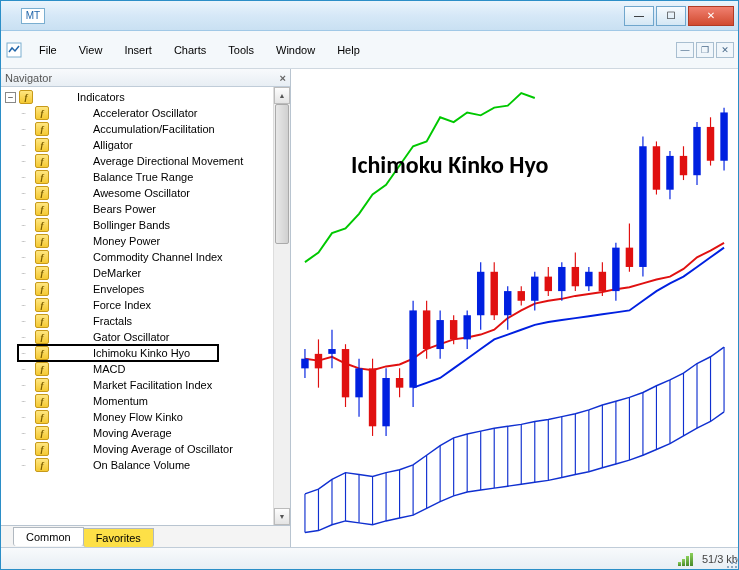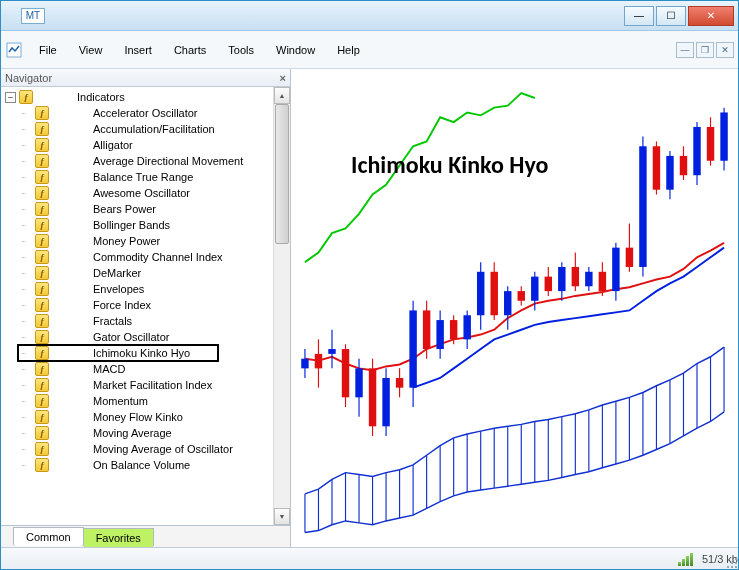--- a/index.html
+++ b/index.html
@@ -37,21 +37,21 @@
 .tree-row.root { padding-left: 4px; }
 .tree-row.child { padding-left: 20px; }
 .tree-toggle { width: 11px; height: 11px; border: 1px solid #888; background: #fff; display: flex; align-items: center; justify-content: center; font-size: 9px; line-height: 1; margin-right: 3px; font-family: monospace; color: #444; }
 .tree-dots { width: 14px; display: inline-flex; align-items: center; color: #aaa; font-size: 7px; letter-spacing: -1px; }
 .tree-icon { width: 14px; height: 14px; background: linear-gradient(to bottom, #ffe680, #f5c932); border: 1px solid #c79a1a; border-radius: 2px; margin-right: 4px; display: flex; align-items: center; justify-content: center; font-size: 9px; font-style: italic; font-weight: bold; color: #7a5c00; font-family: Georgia, serif; flex-shrink: 0; }
 .tree-label { font-size: 11px; color: #000; margin-left: 40px; }
 .tree-row.highlighted { position: relative; }
 .highlight-box { position: absolute; left: 16px; top: -1px; width: 202px; height: 18px; border: 2.5px solid #000; pointer-events: none; }
 
 .nav-tabs { height: 22px; border-top: 1px solid #b8c4d0; display: flex; align-items: flex-end; background: #f4f4f4; padding-left: 12px; }
-.nav-tab { padding: 3px 12px 3px 12px; border: 1px solid #b0b8c0; border-bottom: none; background: #bef264; font-size: 11px; cursor: pointer; margin-right: -1px; border-radius: 0 0 3px 3px; }
+.nav-tab { padding: 3px 12px 3px 12px; border: 1px solid #b0b8c0; border-bottom: none; background: #fde047; font-size: 11px; cursor: pointer; margin-right: -1px; border-radius: 0 0 3px 3px; }
 .nav-tab.active { background: #fff; position: relative; top: -1px; }
 
 .chart-area { flex: 1; position: relative; background: #fff; overflow: hidden; }
 .chart-title { position: absolute; top: 80px; left: 60px; font-size: 24px; font-weight: bold; color: #000; line-height: 1.3; font-family: Calibri, Arial, sans-serif; }
 
 .chart-svg { position: absolute; top: 0; left: 0; width: 100%; height: 100%; }
 
 .statusbar { height: 22px; background: linear-gradient(to bottom, #f8fafc, #e8eef4); border-top: 1px solid #c0ccd8; display: flex; align-items: center; justify-content: flex-end; padding: 0 0; gap: 4px; font-size: 11px; color: #444; }
 .conn-icon { width: 20px; height: 14px; display: inline-flex; }
 .conn-bar { width: 3px; margin-right: 1px; background: linear-gradient(to top, #4a8a2a, #8ad05a); align-self: flex-end; }

